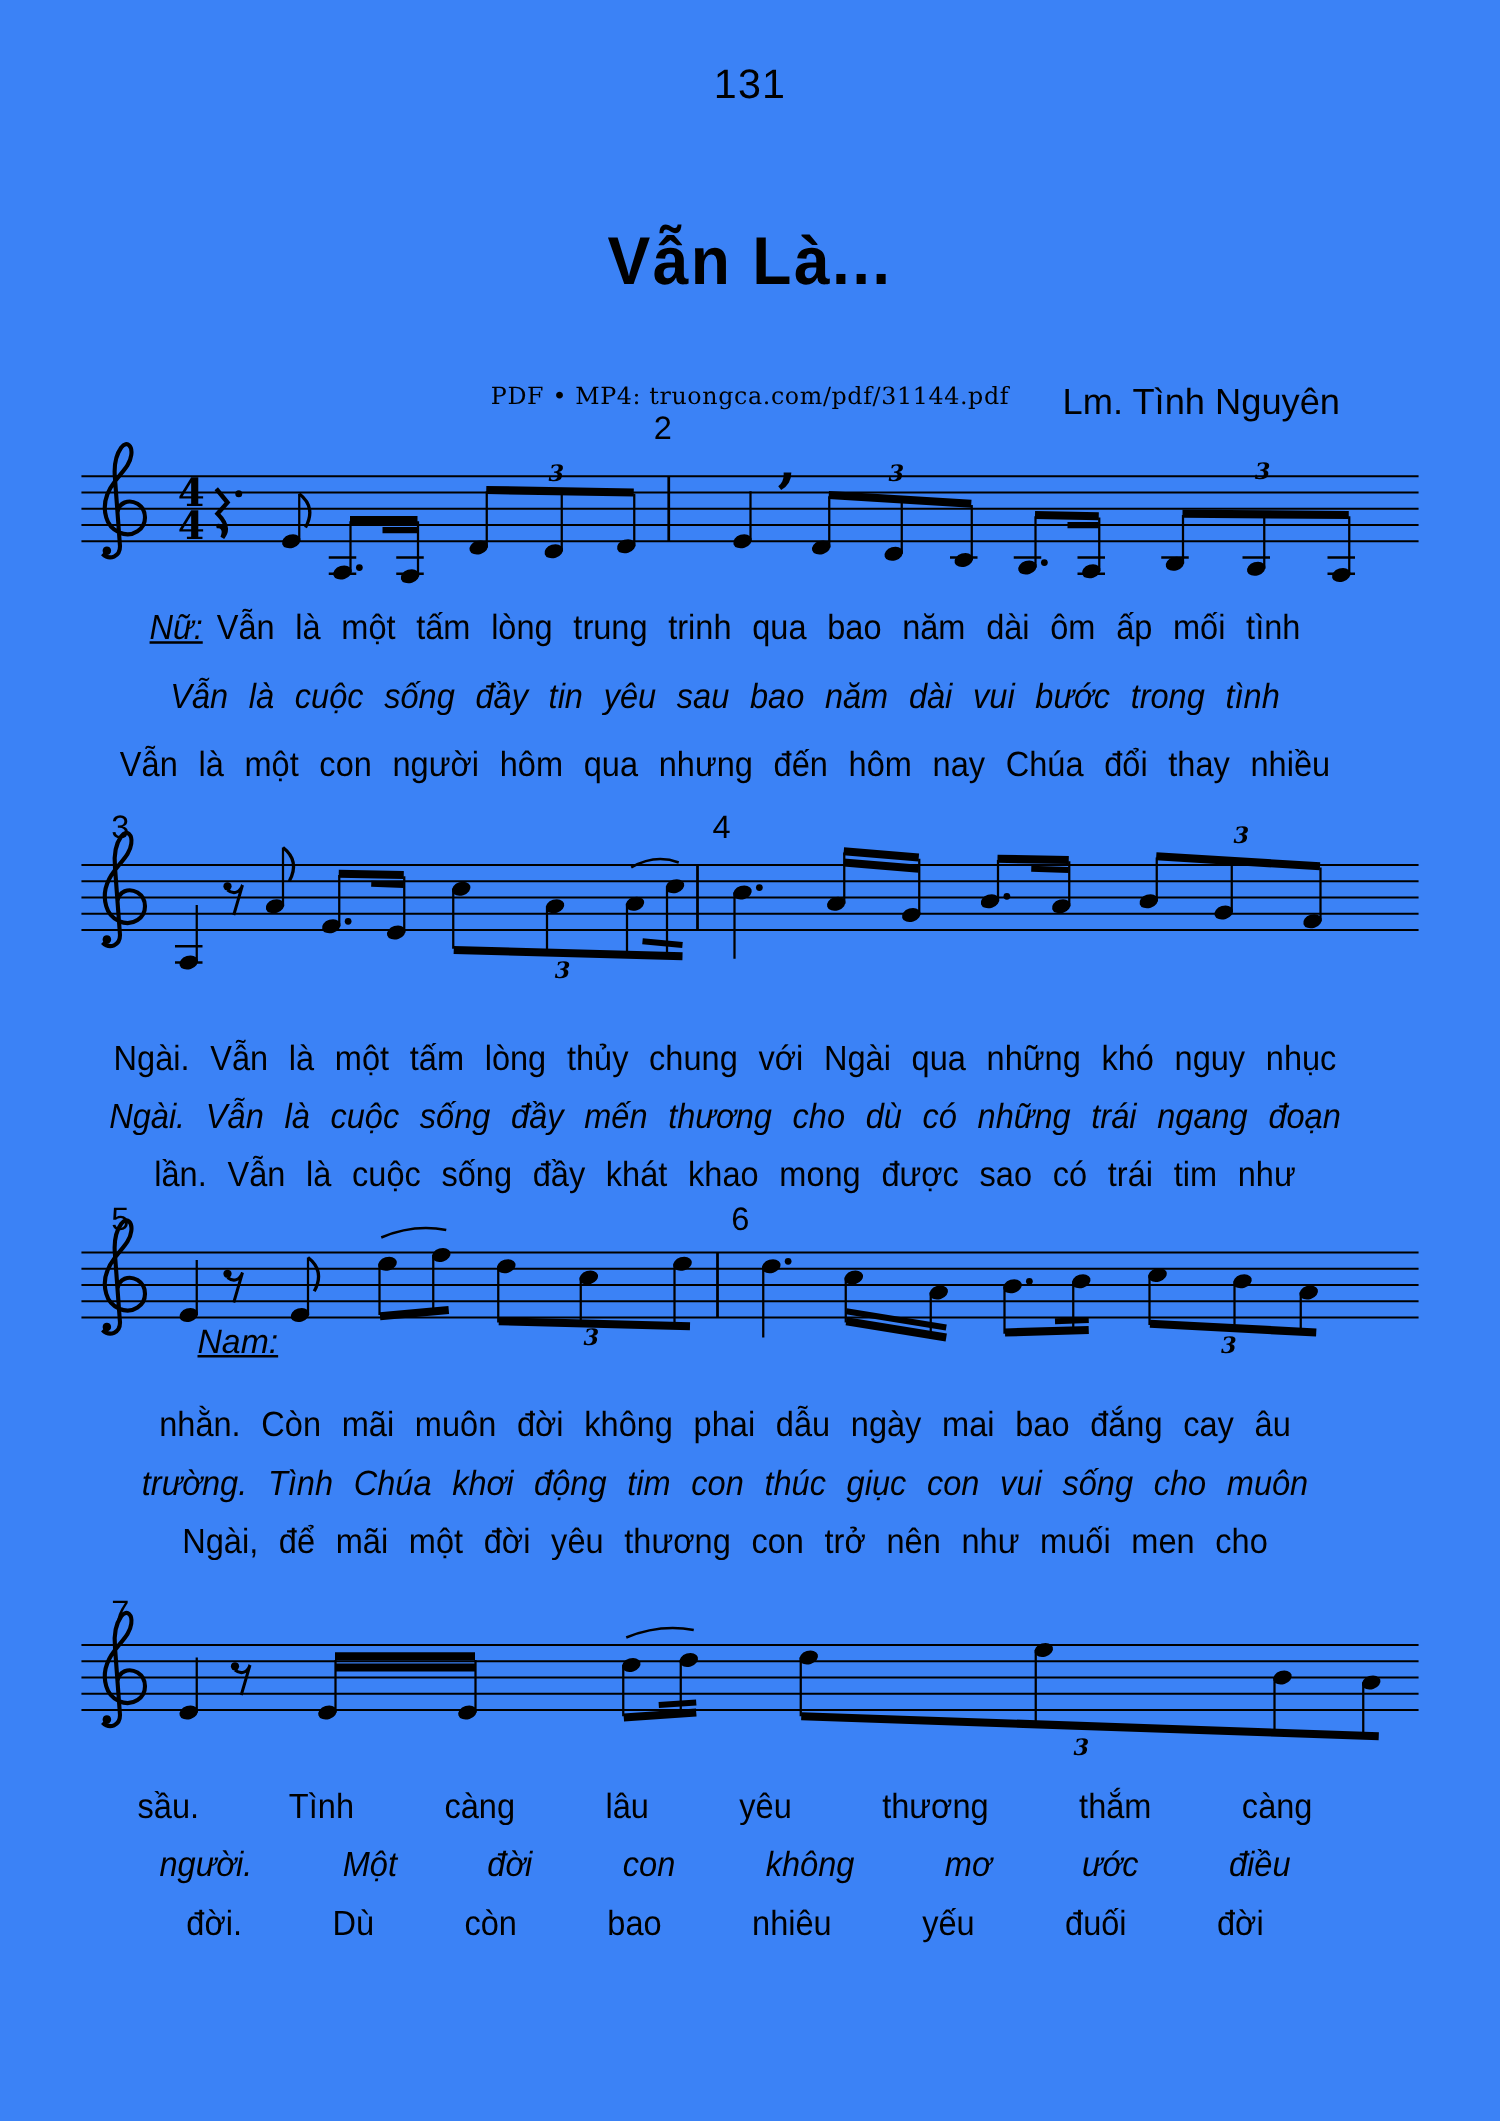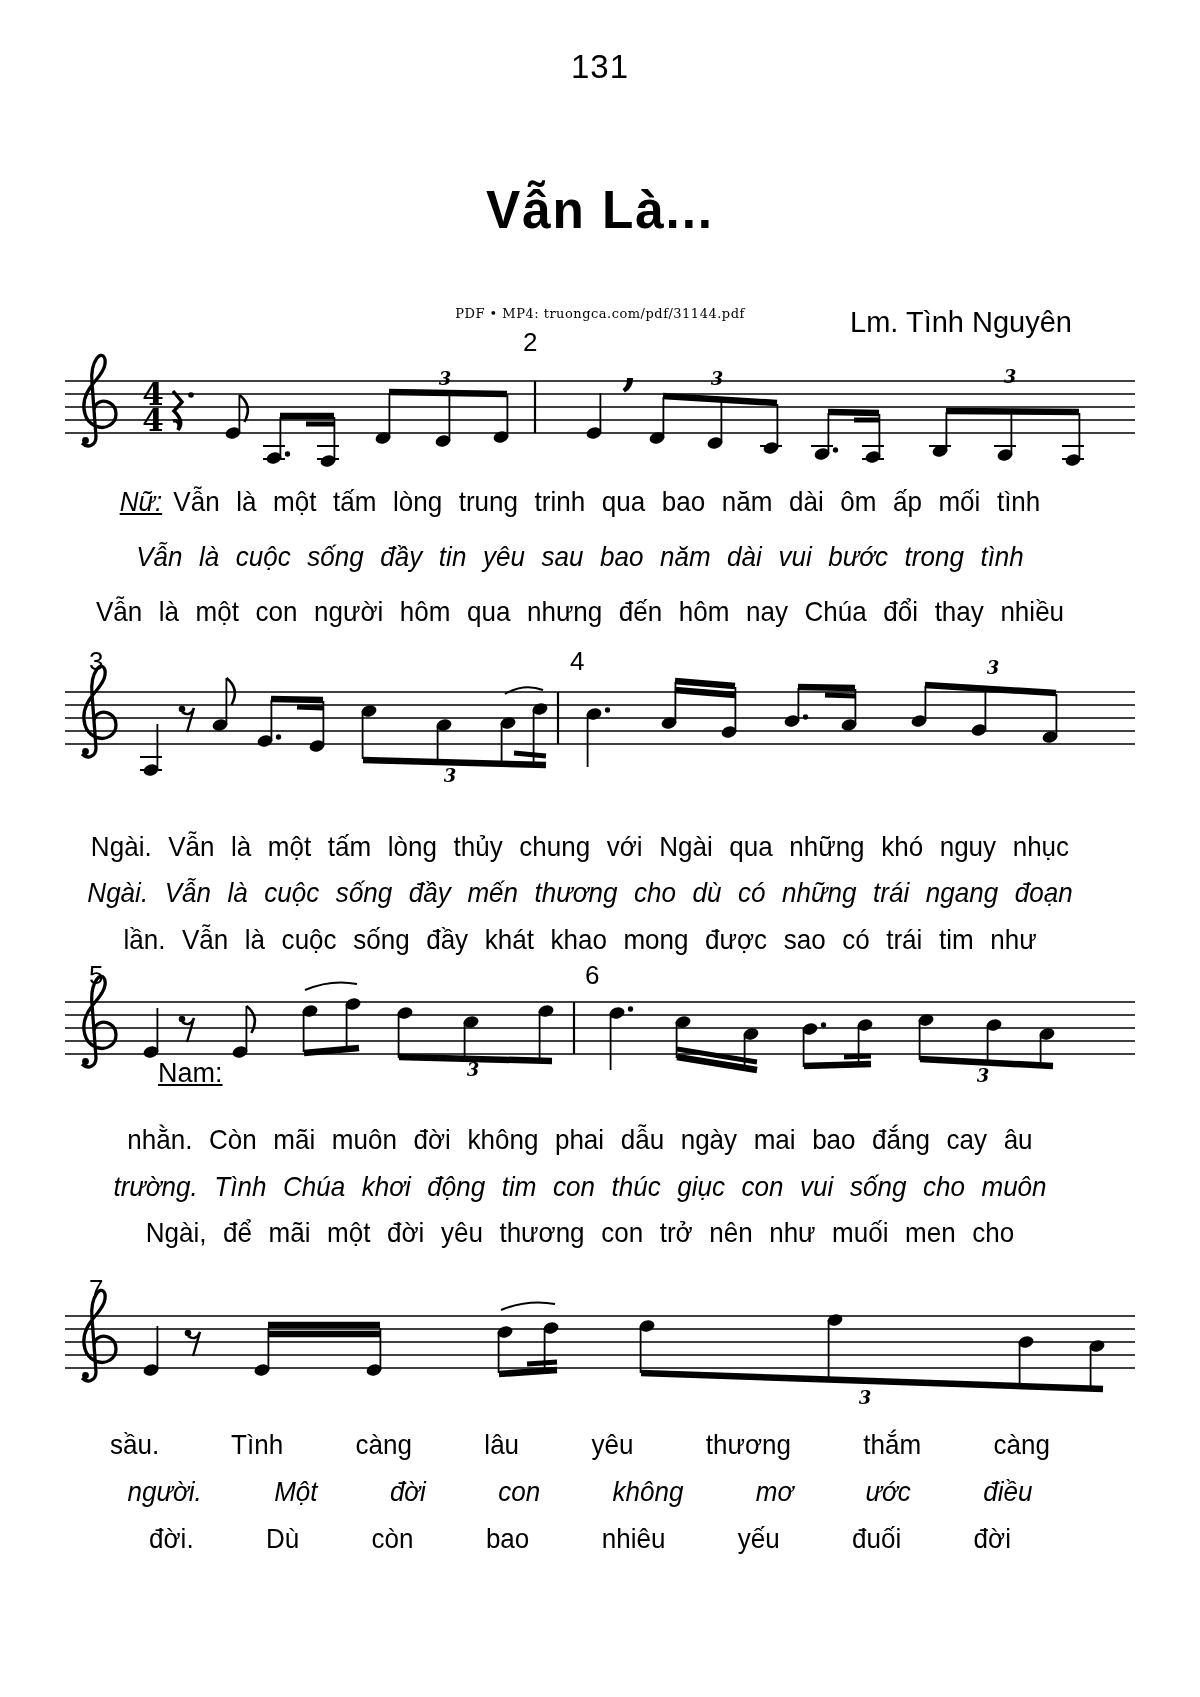--- a/index.html
+++ b/index.html
@@ -1,30 +1,30 @@
 <!DOCTYPE html>
 <html><head>
 <meta charset="utf-8">
 <style>
   html,body{margin:0;padding:0;background:#888;}
-  .page{position:relative;width:1200px;height:1697px;background:#ffffff;color:#000;
+  .page{position:relative;width:1200px;height:1697px;background:#3b82f6;color:#000;
         font-family:"Liberation Sans",sans-serif;overflow:hidden;}
   .abs{position:absolute;}
   .center{left:0;width:100%;text-align:center;}
   .pagenum{top:48px;font-size:33px;letter-spacing:1px;}
   .title{top:178px;font-size:54px;font-weight:bold;letter-spacing:2px;transform:scaleX(.95);transform-origin:center;}
-  .subtitle{top:306px;font-size:13px;font-family:"DejaVu Serif",serif;letter-spacing:.5px;}
+  .subtitle{top:306px;font-size:19px;font-family:"DejaVu Serif",serif;letter-spacing:.5px;}
   .author{top:306px;right:128px;font-size:29px;}
   .sys{left:65px;width:1070px;height:165px;}
   .lyr{left:35px;width:1090px;text-align:center;font-size:28px;white-space:nowrap;
        word-spacing:10px;transform:scaleX(.93);transform-origin:center;line-height:1.1;}
   .it{font-style:italic;}
   .wide{word-spacing:70px;}
   .vlabel{font-style:italic;text-decoration:underline;margin-right:12px;}
-  .namlbl{left:158px;top:1058px;font-size:27px;text-decoration:underline;}
+  .namlbl{left:158px;top:1058px;font-size:27px;font-style:italic;text-decoration:underline;}
   svg text{fill:#000;}
   .mnum{font:26px "Liberation Sans",sans-serif;}
   .trip{font:italic bold 18px "DejaVu Serif",serif;text-anchor:middle;}
   .ts{font:bold 31px "DejaVu Serif",serif;text-anchor:middle;}
   .br{font:bold 44px "DejaVu Serif",serif;}
 </style>
 </head>
 <body>
 
 <div class="page">

